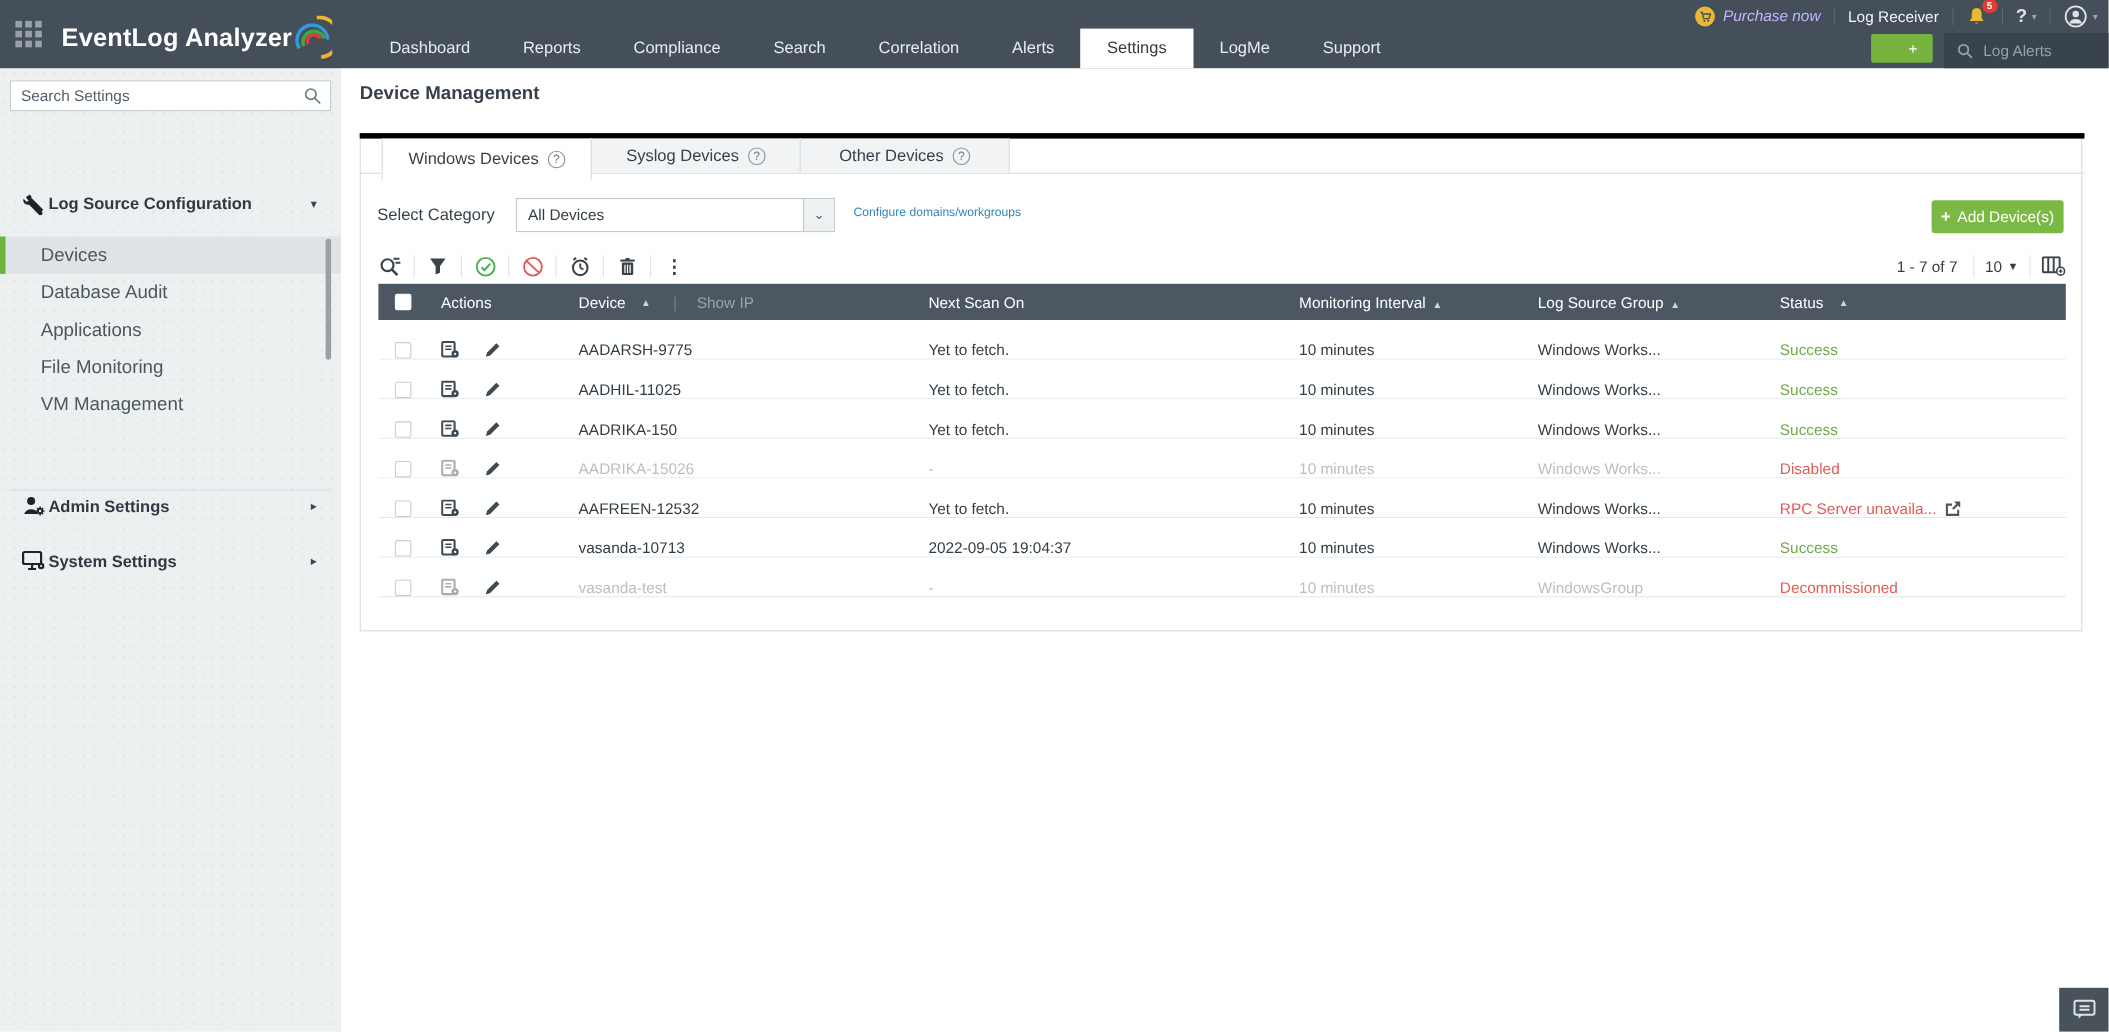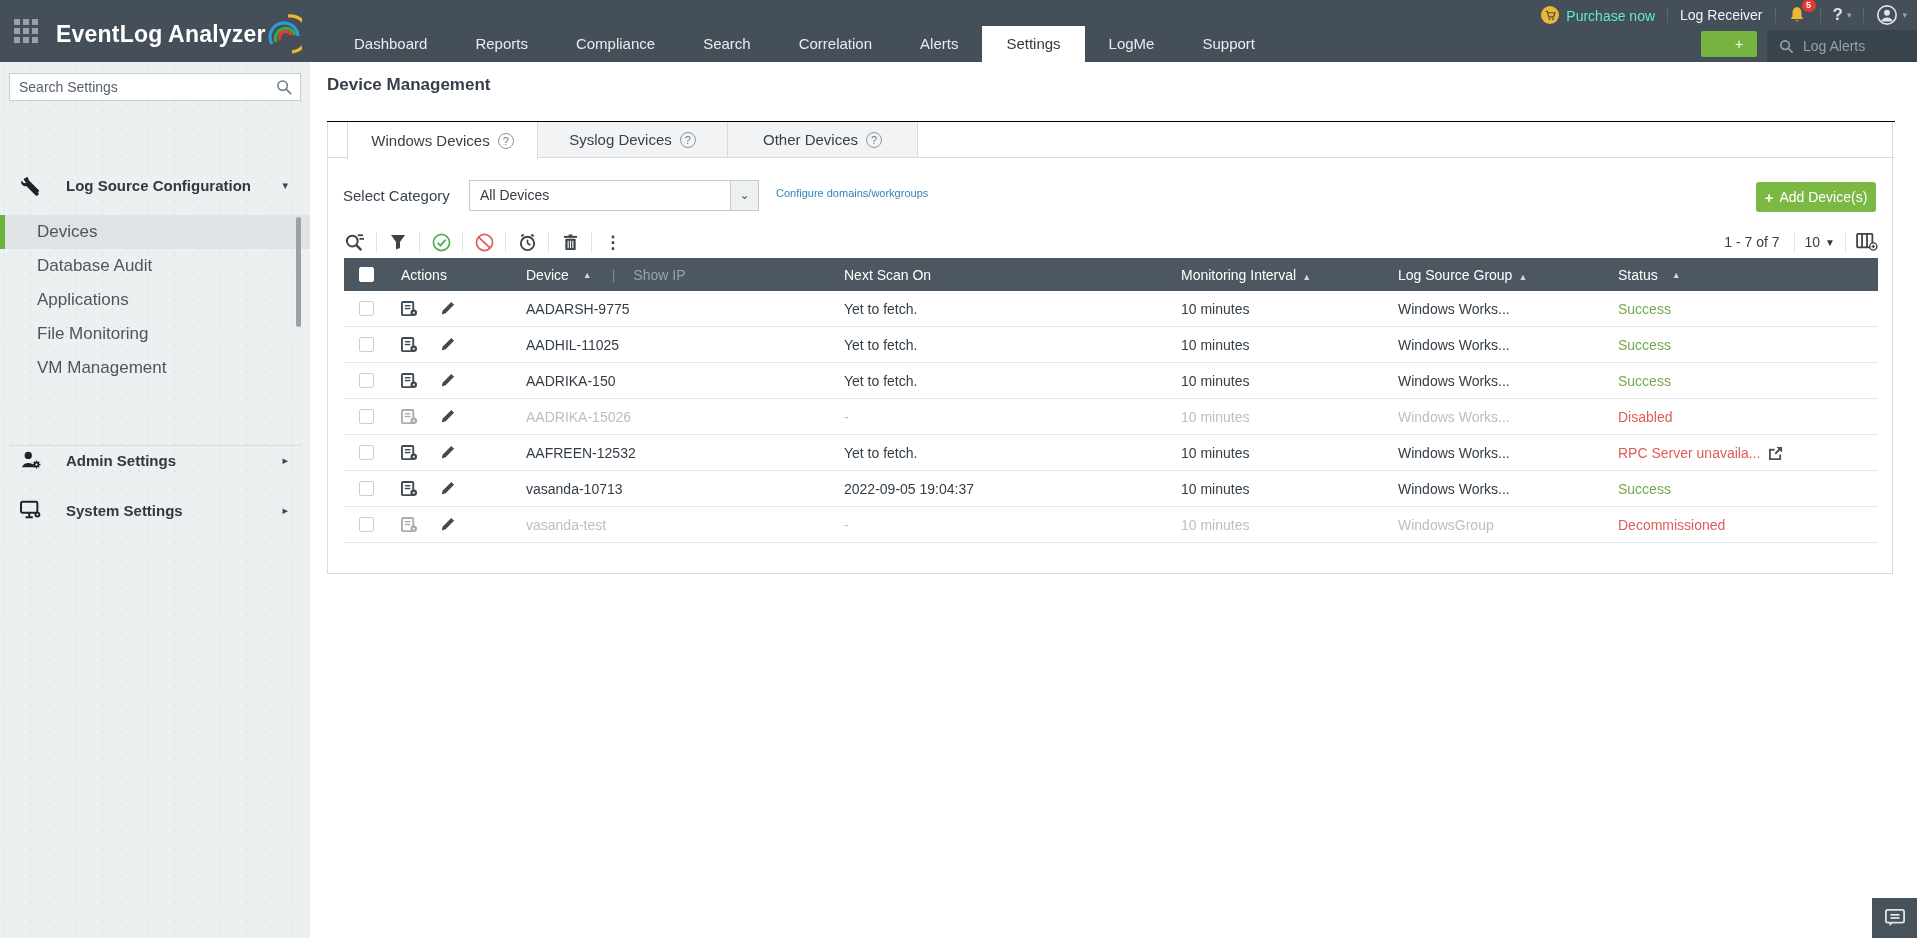--- a/index.html
+++ b/index.html
@@ -12,21 +12,21 @@
   .grid-icon span { background:#98a1a8; width:6px; height:6px; }
   .logo { position:absolute; left:56px; top:14px; display:flex; align-items:center; color:#ffffff; font-size:23px; font-weight:bold; letter-spacing:0.2px; cursor:pointer; }
   .logo svg { margin-left:2px; }
 
   .nav { position:absolute; left:330px; bottom:0; height:36px; display:flex; align-items:stretch; }
   .nav-item { padding:0 24px; line-height:36px; color:#e9ecee; font-size:15px; cursor:pointer; white-space:nowrap; }
   .nav-item.active { background:#ffffff; color:#333b41; }
 
   .util { position:absolute; right:10px; top:2px; height:26px; display:flex; align-items:center; color:#e9ecee; font-size:14px; }
   .util .sep { width:1px; height:16px; background:#5d6770; margin:0 12px; }
-  .purchase { display:flex; align-items:flex-end; gap:7px; color:#5eead4; cursor:pointer; }
+  .purchase { display:flex; align-items:flex-start; gap:7px; color:#c4b5fd; cursor:pointer;font-style:italic; }
   .cart-badge { width:18px; height:18px; border-radius:50%; background:#eab832; display:flex; align-items:center; justify-content:center; }
   .log-receiver { color:#f2f4f5; cursor:pointer; }
   .bell-wrap { position:relative; cursor:pointer; width:20px; height:20px; }
   .bell-count { position:absolute; top:-6px; right:-8px; background:#e03c31; color:#fff; border-radius:8px; min-width:14px; height:13px; font-size:9px; line-height:13px; text-align:center; padding:0 3px; font-weight:bold; }
   .help-menu, .user-menu { display:flex; align-items:center; gap:4px; cursor:pointer; }
   .help-q-mark { font-size:17px; font-weight:bold; color:#dfe3e6; }
   .caret { font-size:9px; color:#9aa3ab; }
 
   .hdr-add-btn { position:absolute; right:160px; bottom:5px; width:56px; height:26px; background:#76b43f; color:#fff; font-size:14px; text-align:center; line-height:26px; border-radius:2px; cursor:pointer;padding-left:20px; }
   .log-search { position:absolute; right:0; bottom:0; width:150px; height:32px; background:#39434c; display:flex; align-items:center; gap:9px; padding:0 12px; color:#97a1aa; font-size:14px; cursor:pointer; }
@@ -34,36 +34,36 @@
   
   .sidebar { position:absolute; left:0; top:62px; width:310px; height:876px; background:#edf0f1;
     background-image:radial-gradient(#e0e4e6 1px, transparent 1px); background-size:9px 9px; z-index:10; }
   .side-search { position:absolute; left:9px; top:11px; width:292px; height:28px; background:#fff; border:1px solid #c7ced2; }
   .side-search input { width:100%; height:100%; border:0; outline:none; padding:0 47px 0 9px; font-size:14px; color:#ec4899; background:transparent; font-family:"Liberation Sans",sans-serif; }
   .side-search input::placeholder { color:#55616b; opacity:1; }
   .side-search .mag { position:absolute; right:7px; top:5px; }
 
   .side-section { position:absolute; left:0; width:310px; display:flex; align-items:center; cursor:pointer; }
   .side-section .sec-icon { margin-left:20px; width:22px; display:flex; justify-content:center; }
-  .side-section .sec-label { margin-left:24px; font-size:15px; font-weight:bold; color:#2e3942; }
+  .side-section .sec-label { margin-left:2px; font-size:15px; font-weight:bold; color:#2e3942; }
   .side-section .sec-caret { position:absolute; right:22px; color:#3c454d; font-size:11px; }
 
   .side-menu { position:absolute; left:0; top:153px; width:310px; }
   .side-item { height:34px; line-height:34px; padding-left:37px; font-size:17px; color:#4a5761; cursor:pointer; position:relative; }
   .side-item.active { background:#e0e3e5; }
   .side-item.active::before { content:""; position:absolute; left:0; top:0; width:5px; height:34px; background:#6cb33e; }
   .side-scrollthumb { position:absolute; left:296px; top:155px; width:5px; height:110px; background:#99a1a7; border-radius:3px; }
   .side-divider { position:absolute; left:9px; top:383px; width:292px; height:1px; background:#d9dee1; }
 
   
   .main { position:absolute; left:310px; top:62px; width:1607px; height:876px; background:#ffffff; }
   .page-title { position:absolute; left:17px; top:13px; font-size:17px; font-weight:600; color:#37404a; }
 
   .card { position:absolute; left:17px; top:59px; width:1566px; height:453px; border:1px solid #d8dcdf; border-top:none; }
-  .tabstrip { position:absolute; left:-1px; top:0; width:1568px; height:37px; border-top:1px solid #000000; border-bottom:1px solid #d8dcdf; display:flex; }
+  .tabstrip { position:absolute; left:-1px; top:0; width:1568px; height:37px; border-top:5px solid #000000; border-bottom:1px solid #d8dcdf; display:flex; }
   .tabstrip .lead { width:20px; }
   .tab { width:191px; display:flex; align-items:center; justify-content:center; gap:8px; font-size:15px; color:#37414b; background:#f1f3f4; border-left:1px solid #d8dcdf; border-right:1px solid #d8dcdf; cursor:pointer; margin-right:-1px; }
   .tab.active { background:#ffffff; height:38px; border-bottom:1px solid #ffffff; }
   .help-circle { width:16px; height:16px; border:1px solid #8d969e; border-radius:50%; color:#6f7a83; font-size:11px; line-height:15px; text-align:center; }
 
   .controls { position:absolute; left:0; top:59px; width:100%; height:32px; }
   .cat-label { position:absolute; left:15px; top:7px; font-size:15px; color:#39434d; }
   .cat-select { position:absolute; left:141px; top:0; width:290px; height:31px; background:#fff; border:1px solid #c3cacf; cursor:pointer; }
   .cat-select .val { position:absolute; left:10px; top:6px; font-size:14px; color:#333d46; }
   .cat-select .dd { position:absolute; right:0; top:0; width:28px; height:29px; background:#eef1f2; border-left:1px solid #c3cacf; text-align:center; line-height:29px; color:#4a555e; font-size:12px; }
@@ -76,21 +76,21 @@
   .tb-sep { width:1px; height:20px; background:#dfe3e6; margin:0 10px; }
   .tb-more { font-size:17px; color:#3c4349; font-weight:bold; letter-spacing:0; }
   .tb-right { margin-left:auto; display:flex; align-items:center; font-size:14px; color:#333d46; }
   .pg-range { margin-right:4px; }
   .pg-size { display:flex; align-items:center; gap:5px; cursor:pointer; }
   .pg-size .caret { color:#333d46; font-size:10px; }
 
   
   .tbl { position:absolute; left:16px; top:137px; width:1534px; }
   .thead { height:33px; background:#4c5761; color:#fff; display:flex; align-items:center; font-size:14px; }
-  .trow { height:36px; display:flex; align-items:center; border-bottom:1px solid #e5e8ea; font-size:14px; color:#333d46; background:#fff; }
+  .trow { height:36px; display:flex; align-items:flex-end; border-bottom:1px solid #e5e8ea; font-size:14px; color:#333d46; background:#fff; }
   .col-check { width:44px; display:flex; justify-content:center; }
   .col-actions { width:110px; padding-left:13px; display:flex; align-items:center; gap:22px; }
   .col-device { width:330px; padding-left:28px; display:flex; align-items:center; gap:8px; }
   .col-scan { width:335px; padding-left:16px; }
   .col-interval { width:218px; padding-left:18px; }
   .col-group { width:220px; padding-left:17px; }
   .col-status { flex:1; padding-left:17px; display:flex; align-items:center; gap:8px; }
   .checkbox { width:15px; height:15px; background:#fff; border:1px solid #c8cfd4; border-radius:2px; cursor:pointer; }
   .thead .checkbox { border-color:#fff; }
   .sort { font-size:9px; color:#cfd5d9; margin-left:6px; }

